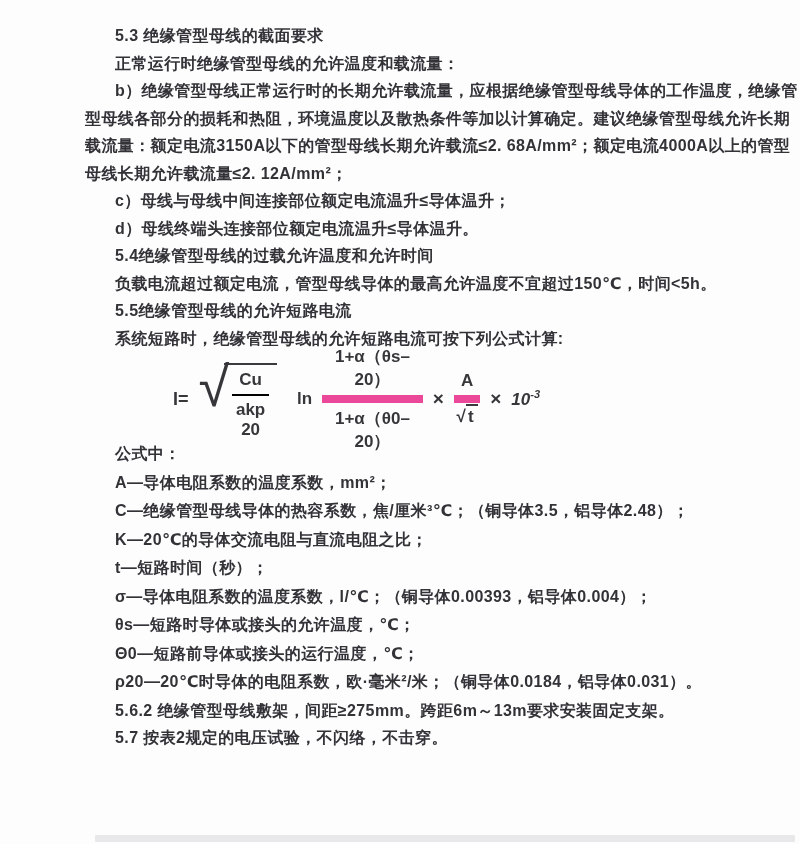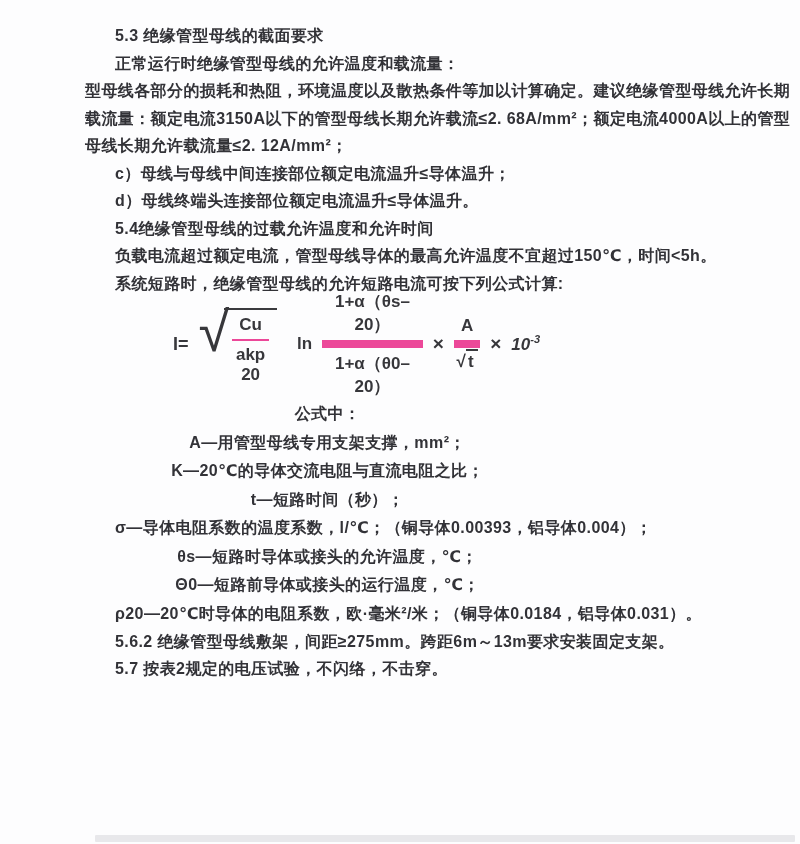--- a/index.html
+++ b/index.html
@@ -16,21 +16,21 @@
     padding:22px 120px 0 85px;
   }
   .line {
     font-size:16px;
     font-weight:600;
     line-height:27.5px;
     letter-spacing:0.4px;
     white-space:nowrap;
   }
   .indent { padding-left:30px; }
-  .defs { margin-top:17px;text-align:center; }
+  .defs { margin-top:2px; }
   .defs .line { line-height:28.5px; }
   .install .line { line-height:27px; }
 
   
   .formula {
     margin:8px 0 0 88px;
     height:78px;
     display:flex;
     align-items:center;
     font-size:17px;
@@ -43,21 +43,21 @@
     font-size:56px; font-weight:400; line-height:52px;
     margin-right:-5px; transform:translateY(2px);
   }
   .sqrt .inner { border-top:2px solid #3a3a3e; padding:5px 8px 0; margin-top:4px; }
   .frac {
     display:inline-flex; flex-direction:column;
     text-align:center; vertical-align:middle;
   }
   .frac .num { border-bottom:8px solid #ec4899; padding:0 7px 4px; }
   .frac .den { padding-top:4px; }
-  .sqrt .frac .num { border-bottom:2px solid #ec4899; }
+  .sqrt .frac .num { border-bottom:2px solid #000000; }
   .op-ln { margin:0 10px 0 20px; align-self:center; }
   .op-times { margin:0 10px; align-self:center; font-size:19px; }
   .sqrt-small .under { border-top:2px solid #3a3a3e; padding:1px 4px 0 2px; }
   .power { align-self:center; white-space:nowrap;font-style:italic; }
   .power sup { font-size:11px; vertical-align:super; }
 
   .table-edge {
     position:absolute;
     left:95px; bottom:2px;
     width:700px; height:7px;
@@ -66,27 +66,29 @@
   }
 </style>
 </head>
 <body>
 
 <div class="page">
 
   <div class="block">
     <p class="line indent">5.3 绝缘管型母线的截面要求</p>
     <p class="line indent">正常运行时绝缘管型母线的允许温度和载流量：</p>
+    <p class="line indent">b）绝缘管型母线正常运行时的长期允许载流量，应根据绝缘管型母线导体的工作温度，绝缘管</p>
     <p class="line">型母线各部分的损耗和热阻，环境温度以及散热条件等加以计算确定。建议绝缘管型母线允许长期</p>
     <p class="line">载流量：额定电流3150A以下的管型母线长期允许载流≤2. 68A/mm²；额定电流4000A以上的管型</p>
     <p class="line">母线长期允许载流量≤2. 12A/mm²；</p>
     <p class="line indent">c）母线与母线中间连接部位额定电流温升≤导体温升；</p>
     <p class="line indent">d）母线终端头连接部位额定电流温升≤导体温升。</p>
     <p class="line indent">5.4绝缘管型母线的过载允许温度和允许时间</p>
     <p class="line indent">负载电流超过额定电流，管型母线导体的最高允许温度不宜超过150℃，时间&lt;5h。</p>
+    <p class="line indent">5.5绝缘管型母线的允许短路电流</p>
     <p class="line indent">系统短路时，绝缘管型母线的允许短路电流可按下列公式计算:</p>
   </div>
 
   <div class="formula">
     <span class="lhs">I=</span>
     <span class="sqrt">
       <span class="radical">√</span>
       <span class="inner">
         <span class="frac">
           <span class="num">Cu</span>
@@ -103,21 +105,22 @@
     <span class="frac">
       <span class="num">A</span>
       <span class="den sqrt-small"><span>√</span><span class="under">t</span></span>
     </span>
     <span class="op-times">×</span>
     <span class="power"><span>10</span><sup>-3</sup></span>
   </div>
 
   <div class="block defs">
     <p class="line indent">公式中：</p>
-    <p class="line indent">A—用管型母线专用支架支撑，mm²；</p>
+    <p class="line indent">A—导体电阻系数的温度系数，mm²；</p>
+    <p class="line indent">C—绝缘管型母线导体的热容系数，焦/厘米³℃；（铜导体3.5，铝导体2.48）；</p>
     <p class="line indent">K—20℃的导体交流电阻与直流电阻之比；</p>
     <p class="line indent">t—短路时间（秒）；</p>
     <p class="line indent">σ—导体电阻系数的温度系数，l/℃；（铜导体0.00393，铝导体0.004）；</p>
     <p class="line indent">θs—短路时导体或接头的允许温度，℃；</p>
     <p class="line indent">Θ0—短路前导体或接头的运行温度，℃；</p>
     <p class="line indent">ρ20—20℃时导体的电阻系数，欧·毫米²/米；（铜导体0.0184，铝导体0.031）。</p>
   </div>
 
   <div class="block install">
     <p class="line indent">5.6.2 绝缘管型母线敷架，间距≥275mm。跨距6m～13m要求安装固定支架。</p>

